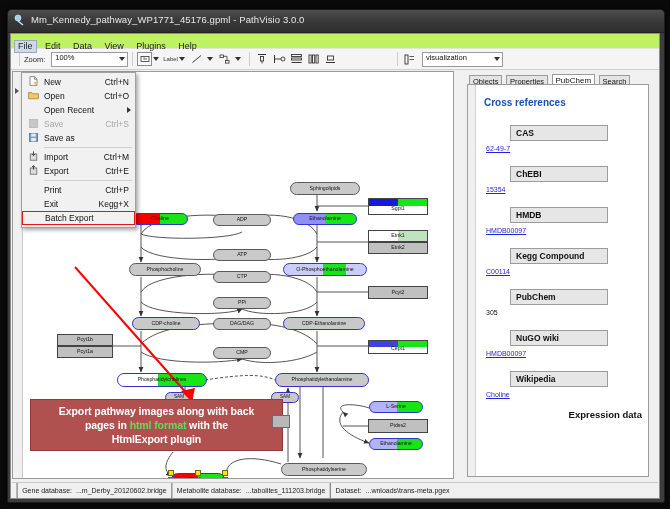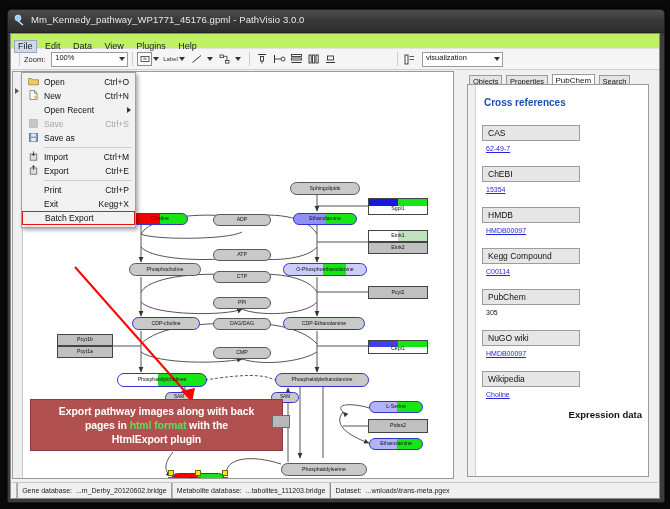--- a/index.html
+++ b/index.html
@@ -97,21 +97,21 @@
     background:#e4e4e4;padding:1px 3px 1px 3px;margin-right:-1px;line-height:10px;
     vertical-align:bottom;}
   .tab.sel{background:#fff;border-bottom:1px solid #fff;font-size:8px;padding:1px 3px 2px;}
   #tabpage{position:absolute;left:4px;top:13px;width:182px;height:393px;background:#fff;
     border:1px solid #9b9b9b;box-sizing:border-box;overflow:hidden;}
   #bp-scroll{position:absolute;left:0;top:0;width:7px;height:100%;background:#f0f0f0;
     border-right:1px solid #d2d2d2;}
   #bp-body{position:absolute;left:8px;top:0;right:0;bottom:0;padding:10px 6px 0 6px;}
   .bp-title{font-size:10px;font-weight:bold;color:#1a4fb4;margin:2px 0 14px 2px;}
   .bp-head{display:inline-block;min-width:86px;background:#e6e6e6;border:1px solid #9c9c9c;
-    font-size:8.5px;font-weight:normal;color:#111;padding:2px 5px;margin-bottom:4px;}
+    font-size:8.5px;font-weight:bold;color:#111;padding:2px 5px;margin-bottom:4px;margin-left:28px;}
   .bp-val{font-size:7px;color:#2424d8;text-decoration:underline;margin:0 0 11px 4px;display:block;}
   .bp-val.plain{color:#111;text-decoration:none;}
   .bp-foot{font-size:9.5px;font-weight:bold;color:#111;margin-top:6px;text-align:right;}
 
   
   #statusbar{position:absolute;left:1px;bottom:1px;width:646px;height:15px;background:#f0f0f0;
     border-top:1px solid #c8c8c8;display:flex;align-items:center;box-sizing:border-box;}
   #statusbar .sb-txt{font-size:7px;color:#1b1b1b;padding-left:4px;white-space:nowrap;}
   .sb-pipe{color:#8a8a8a;padding:0 3px;}
 </style>
@@ -471,41 +471,41 @@
         <span class="sb-pipe">|</span>
         <span class="sb-txt" style="padding-left:0;">Dataset:</span>
         <span class="sb-txt">...wnloads\trans-meta.pgex</span>
       </div>
 
       <div id="filemenu">
         <div class="gutter"></div>
 
         <div class="mrow">
           <span class="micon">
-            <svg width="11" height="9" viewBox="0 0 11 9">
-                <path d="M.6 7.8 V1.6 h3.2 l1 1.1 h5.6 v5.1z" fill="#f3c968" stroke="#9a7a22" stroke-width=".7"></path>
-              </svg>
-          </span>
-          <span class="mlabel">Open</span>
-          <span class="mkey">Ctrl+O</span>
-        </div>
-
-        <div class="mrow">
-          <span class="micon">
             <svg width="9" height="10" viewBox="0 0 9 10">
                 <path d="M1 .6 h4.4 l2.6 2.6 v6.2 h-7 z" fill="#fff" stroke="#5e5e5e" stroke-width=".7"></path>
                 <path d="M5.4 .6 v2.6 h2.6" fill="none" stroke="#5e5e5e" stroke-width=".7"></path>
                 <path d="M6.2 5.5 v3 M4.7 7 h3" stroke="#f0a500" stroke-width=".8"></path>
               </svg>
           </span>
           <span class="mlabel">New</span>
           <span class="mkey">Ctrl+N</span>
         </div>
 
         <div class="mrow">
+          <span class="micon">
+            <svg width="11" height="9" viewBox="0 0 11 9">
+                <path d="M.6 7.8 V1.6 h3.2 l1 1.1 h5.6 v5.1z" fill="#f3c968" stroke="#9a7a22" stroke-width=".7"></path>
+              </svg>
+          </span>
+          <span class="mlabel">Open</span>
+          <span class="mkey">Ctrl+O</span>
+        </div>
+
+        <div class="mrow">
           <span class="micon"></span>
           <span class="mlabel">Open Recent</span>
           <span class="msub"></span>
         </div>
 
         <div class="mrow disabled">
           <span class="micon">
             <svg width="9" height="9" viewBox="0 0 9 9">
                 <rect x=".6" y=".6" width="7.8" height="7.8" fill="#c7c7c7" stroke="#b0b0b0" stroke-width=".7"></rect>
               </svg>

